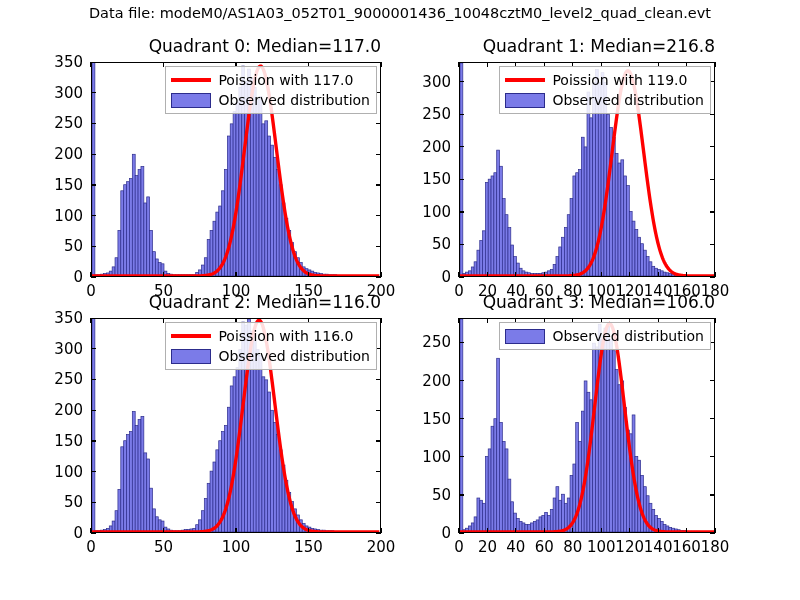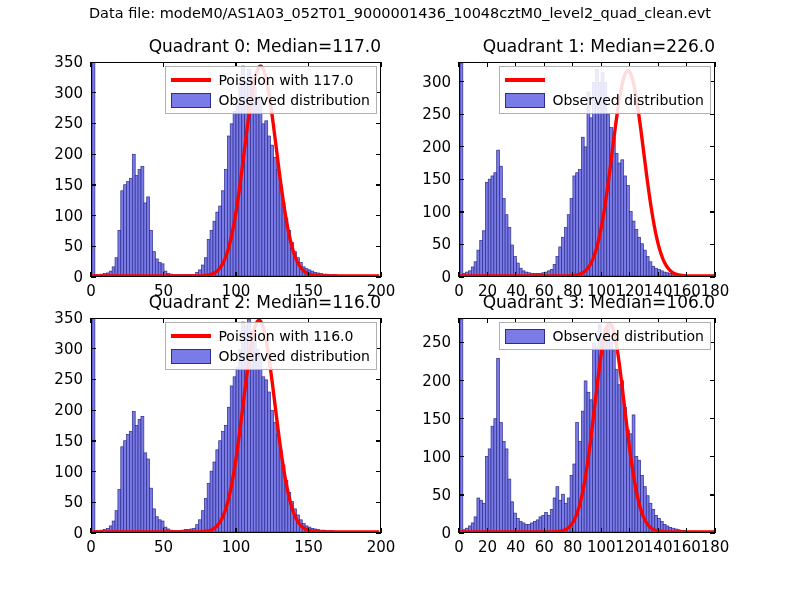--- a/index.html
+++ b/index.html
@@ -206,21 +206,21 @@
           </span>
           <span class="legend-label">Poission with 117.0</span>
         </div>
         <div class="legend-row">
           <span class="legend-swatch sw-patch"></span>
           <span class="legend-label">Observed distribution</span>
         </div>
       </div>
     </div>
   <div class="subplot" id="sp1" style="left: 459px; top: 62px; width: 256px; height: 215px;">
-      <div class="sp-title" style="top: -26px;">Quadrant 1: Median=226.0</div>
+      <div class="sp-title" style="top: -26px;">Quadrant 1: Median=216.8</div>
       <div class="axes" style="left: 0px; top: 0px; width: 256px; height: 215px;">
         <svg class="plotsvg" viewBox="0 0 256 215" preserveAspectRatio="none">
           <g>
             <rect x="0.00" y="0.00" width="2.84" height="215.00" fill="#7b7be8" stroke="#2c2c8c" stroke-width="0.7"></rect>
             <rect x="2.84" y="212.39" width="2.84" height="2.61" fill="#7b7be8" stroke="#2c2c8c" stroke-width="0.7"></rect>
             <rect x="5.69" y="211.09" width="2.84" height="3.91" fill="#7b7be8" stroke="#2c2c8c" stroke-width="0.7"></rect>
             <rect x="8.53" y="209.79" width="2.84" height="5.21" fill="#7b7be8" stroke="#2c2c8c" stroke-width="0.7"></rect>
             <rect x="11.38" y="205.88" width="2.84" height="9.12" fill="#7b7be8" stroke="#2c2c8c" stroke-width="0.7"></rect>
             <rect x="14.22" y="200.67" width="2.84" height="14.33" fill="#7b7be8" stroke="#2c2c8c" stroke-width="0.7"></rect>
             <rect x="17.07" y="188.94" width="2.84" height="26.06" fill="#7b7be8" stroke="#2c2c8c" stroke-width="0.7"></rect>
@@ -356,20 +356,21 @@
       <div class="tickmark" style="left: 226.956px; top: 210px; width: 1.2px; height: 5px;"></div>
       <div class="tickmark" style="left: 226.956px; top: 0px; width: 1.2px; height: 5px;"></div>
       <div class="xtick" style="left: 256px; top: 220px;">180</div>
       <div class="tickmark" style="left: 255.4px; top: 210px; width: 1.2px; height: 5px;"></div>
       <div class="tickmark" style="left: 255.4px; top: 0px; width: 1.2px; height: 5px;"></div>
       <div class="legend" style="right: 4px; top: 4px;">
         <div class="legend-row">
           <span class="legend-swatch sw-line">
             <i></i>
           </span>
+          <span class="legend-label">Poission with 119.0</span>
         </div>
         <div class="legend-row">
           <span class="legend-swatch sw-patch"></span>
           <span class="legend-label">Observed distribution</span>
         </div>
       </div>
     </div>
   <div class="subplot" id="sp2" style="left: 91px; top: 318px; width: 290px; height: 215px;">
       <div class="sp-title" style="top: -26px;">Quadrant 2: Median=116.0</div>
       <div class="axes" style="left: 0px; top: 0px; width: 290px; height: 215px;">

